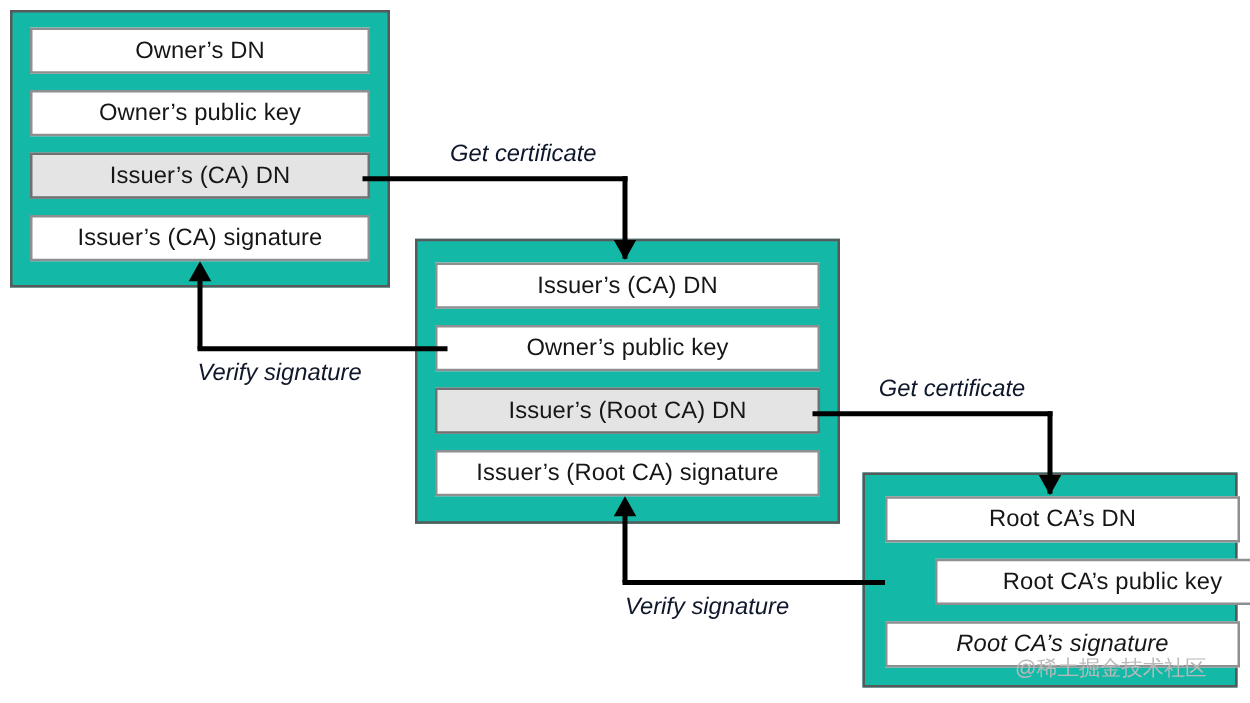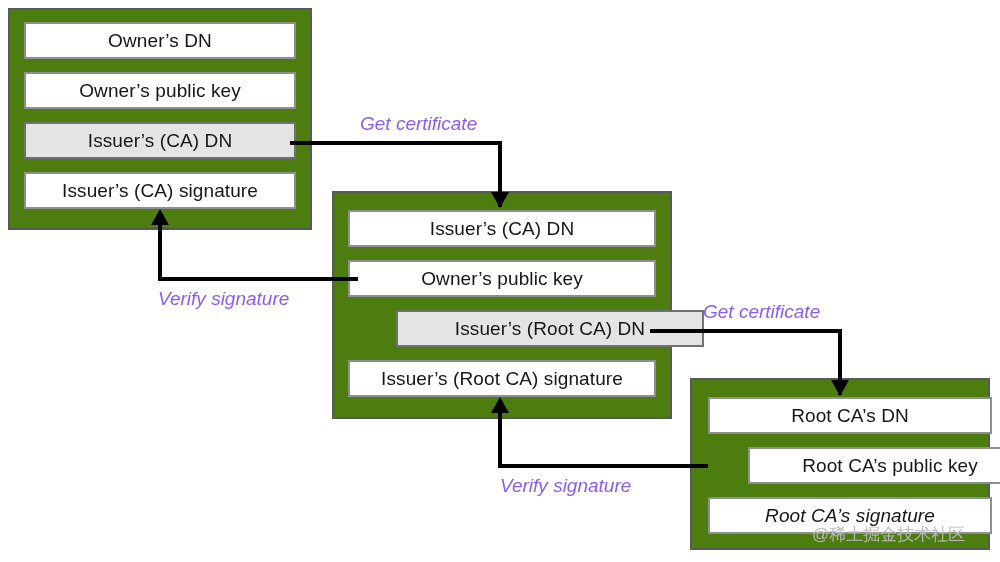--- a/index.html
+++ b/index.html
@@ -17,21 +17,21 @@
     height: 562px;
     background: #ffffff;
     overflow: hidden;
   }
 
   
   .cert-box {
     position: absolute;
     box-sizing: border-box;
     border: 2px solid #58595b;
-    background: #4d7c0f;
+    background: #14b8a6;
     z-index: 2;
   }
   .cert-box.cert-1 { left: 8px;   top: 8px;   width: 304px; height: 222px; }
   .cert-box.cert-2 { left: 332px; top: 191px; width: 340px; height: 228px; }
   .cert-box.cert-3 { left: 690px; top: 378px; width: 300px; height: 172px; }
 
   
   .field {
     position: absolute;
     box-sizing: border-box;
@@ -49,21 +49,21 @@
 
   .cert-1 .field { left: 14px; width: 272px; height: 37px; }
   .cert-1 .field.r0 { top: 12px; }
   .cert-1 .field.r1 { top: 62px; }
   .cert-1 .field.r2 { top: 112px; }
   .cert-1 .field.r3 { top: 162px; }
 
   .cert-2 .field { left: 14px; width: 308px; height: 37px; }
   .cert-2 .field.r0 { top: 17px; }
   .cert-2 .field.r1 { top: 67px; }
-  .cert-2 .field.r2 { top: 117px; margin-left: 48px; }
+  .cert-2 .field.r2 { top: 117px; }
   .cert-2 .field.r3 { top: 167px; }
 
   .cert-3 .field { left: 16px; width: 284px; height: 37px; }
   .cert-3 .field.r0 { top: 17px; }
   .cert-3 .field.r1 { top: 67px; margin-left: 40px; }
   .cert-3 .field.r2 { top: 117px; font-style: italic; }
 
   
   .line-h, .line-v {
     position: absolute;
@@ -90,21 +90,21 @@
     border-right: 9px solid transparent;
     border-bottom: 16px solid #000000;
   }
 
   
   .edge-label {
     position: absolute;
     font-style: italic;
     font-size: 19px;
     white-space: nowrap;
-    color: #8b5cf6;
+    color: #0f172a;
     z-index: 7;
   }
 
   
   .watermark {
     position: absolute;
     font-size: 17px;
     color: #b9b9b9;
     white-space: nowrap;
     z-index: 8;

